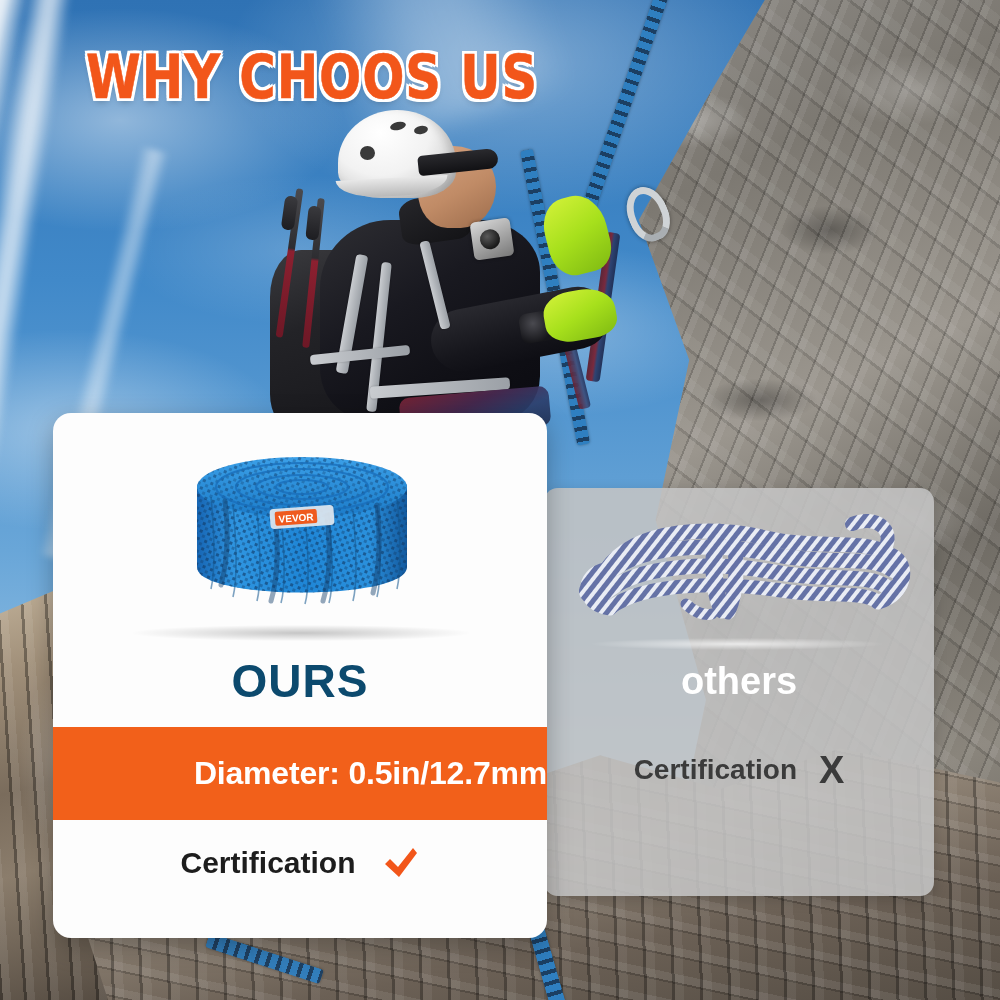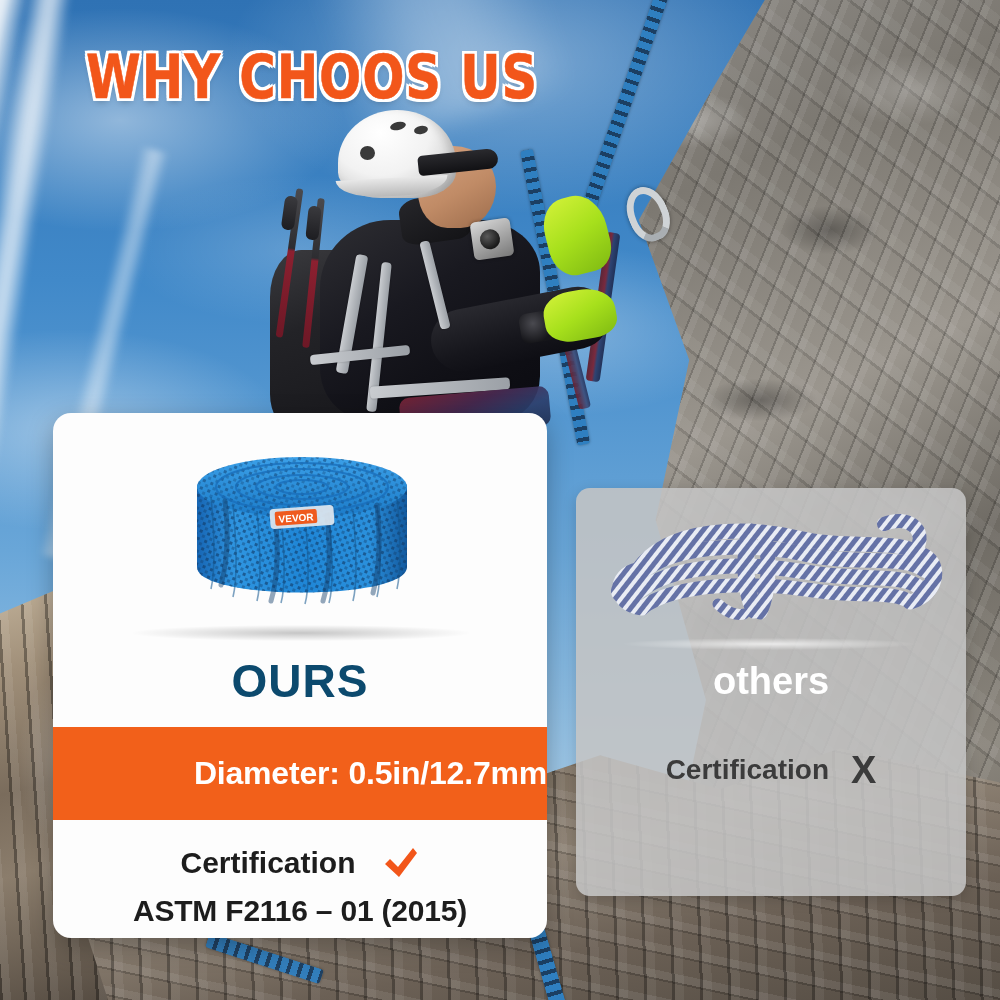--- a/index.html
+++ b/index.html
@@ -283,21 +283,21 @@
       -3px  0   0 #ffffff,  3px  0   0 #ffffff,
        0   -3px 0 #ffffff,  0    3px 0 #ffffff,
        0 4px 7px rgba(0,0,0,.22);
     white-space: nowrap;
     -webkit-text-stroke: 0.5px #f2561a;
   }
 
   
   .card-others {
     position: absolute;
-    left: 576px; top: 488px;
+    left: 544px; top: 488px;
     width: 390px; height: 408px;
     background: rgba(196,196,196,0.88);
     border-radius: 14px;
     overflow: hidden;
     box-shadow: 0 4px 14px rgba(0,0,0,.18);
   }
   .others-imgzone {
     position: relative;
     height: 168px;
   }
@@ -555,17 +555,16 @@
     <div class="ours-band">
       <span class="ours-band-text">Diameter: 0.5in/12.7mm</span>
     </div>
     <div class="ours-cert">
       <div class="ours-cert-row">
         <span class="ours-cert-label">Certification</span>
         <svg class="check-icon" viewBox="0 0 38 34">
           <path d="M3 18 L8 13 L16 21 L31 2 L35 7 L17 31 Z" fill="#f2561a"></path>
         </svg>
       </div>
-      <div class="ours-cert-std">ASTM F2116 – 01 (2015)</div>
     </div>
   </div>
 
 </div>
 
 </body></html>

